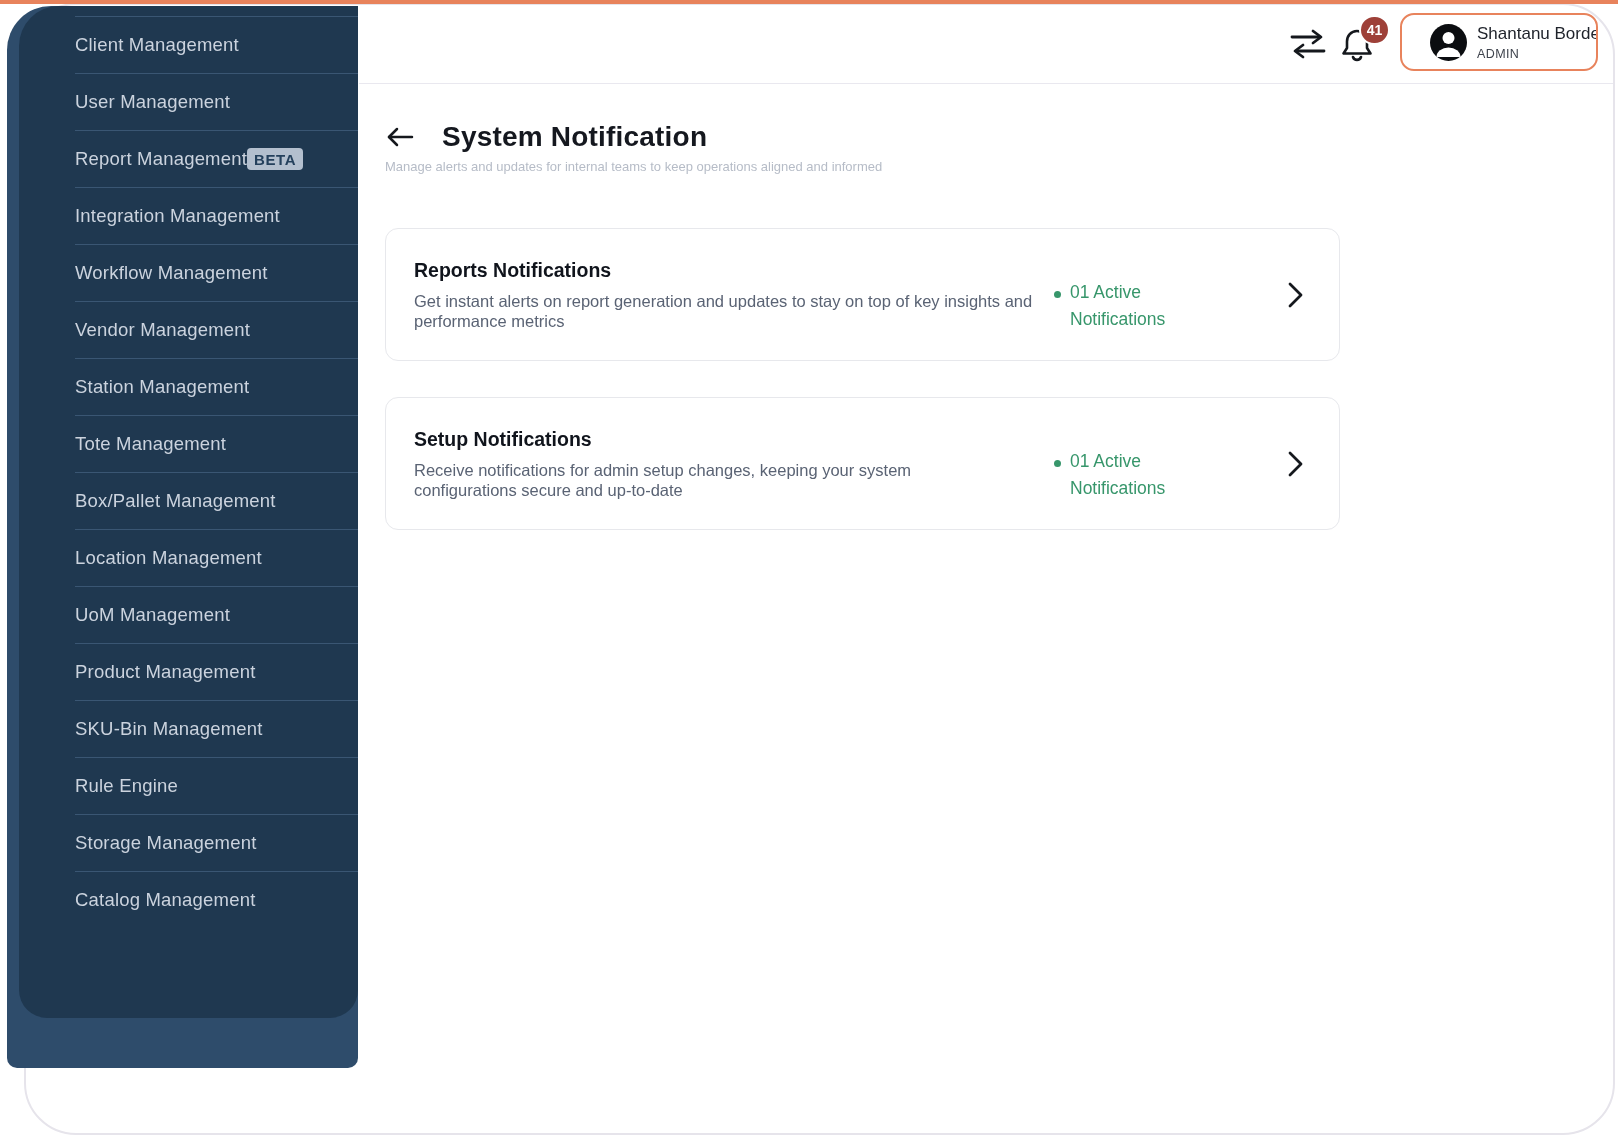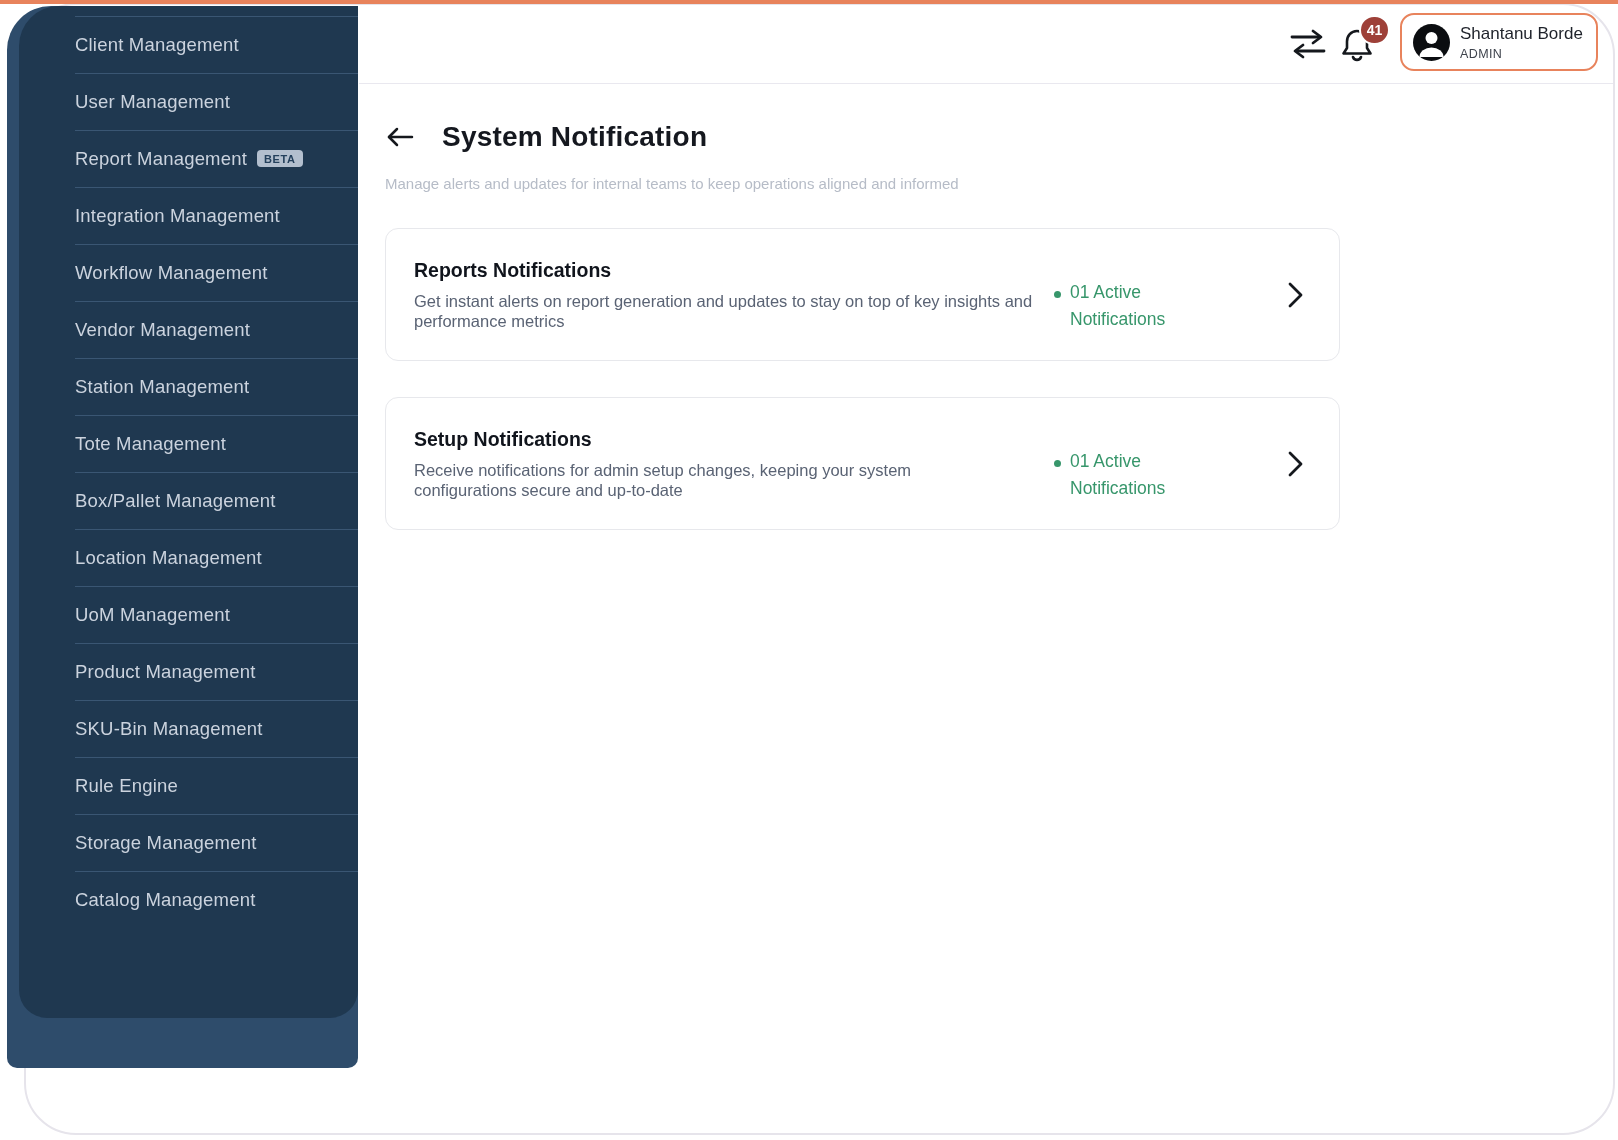--- a/index.html
+++ b/index.html
@@ -22,41 +22,41 @@
   
   .sidebar-outer{position:absolute;left:7px;top:6px;width:351px;height:1062px;
     background:var(--sb-outer);border-radius:44px 0 10px 10px;z-index:3;}
   .sidebar-inner{position:absolute;left:12px;top:0;width:339px;height:1012px;
     background:var(--sb-inner);border-radius:40px 0 28px 28px;overflow:hidden;}
   .menu{padding-top:10px;}
   .menu-item{position:relative;height:57px;display:flex;align-items:center;
     padding-left:56px;font-size:18.5px;letter-spacing:.2px;color:var(--sb-text);cursor:pointer;}
   .menu-item::after{content:"";position:absolute;top:0;left:56px;right:0;height:1px;background:var(--divider);}
   .menu-item.active{color:var(--gold);}
-  .beta{display:inline-block;margin-left:10px;padding:3px 7px 2px;border-radius:4px;
-    background:#B3BFCE;color:#24405C;font-size:11px;font-weight:bold;letter-spacing:.6px;}
+  .beta{display:inline-block;padding:3px 7px 2px;border-radius:4px;
+    background:#B3BFCE;color:#24405C;font-size:15px;font-weight:bold;letter-spacing:.6px;}
   
   .main-header{position:absolute;left:359px;top:6px;width:1254px;height:78px;
     border-bottom:1px solid var(--line);z-index:2;}
   .swap-btn{position:absolute;left:1288px;top:28px;width:40px;height:32px;cursor:pointer;z-index:4;}
   .bell-btn{position:absolute;left:1340px;top:27px;width:34px;height:36px;cursor:pointer;z-index:4;}
   .count-badge{position:absolute;left:1359px;top:15px;min-width:31px;height:30px;border-radius:16px;
     background:var(--badge-red);border:2px solid #fff;color:#fff;font-size:14px;font-weight:bold;
     display:flex;align-items:center;justify-content:center;z-index:5;}
   .user-chip{position:absolute;left:1400px;top:13px;width:198px;height:58px;background:#fff;
     border:2.5px solid var(--accent);border-radius:14px;display:flex;align-items:center;
-    padding-left:11px;cursor:pointer;z-index:4;overflow:hidden;}
+    padding-left:28px;cursor:pointer;z-index:4;overflow:hidden;}
   .user-meta{margin-left:10px;display:flex;flex-direction:column;}
   .user-name{font-size:17px;font-weight:500;color:#1E222A;white-space:nowrap;}
   .user-role{font-size:12.5px;color:#3E434C;letter-spacing:.4px;margin-top:3px;}
   
   .title-row{position:absolute;left:386px;top:120px;display:flex;align-items:center;z-index:2;}
   .back-btn{width:28px;height:34px;display:flex;align-items:center;cursor:pointer;}
   .page-title{margin-left:28px;font-size:28px;font-weight:bold;color:var(--title);letter-spacing:.2px;}
-  .page-subtitle{position:absolute;left:385px;top:159px;font-size:15px;color:var(--subtitle);z-index:2;margin-top:16px;}
+  .page-subtitle{position:absolute;left:385px;top:159px;font-size:13px;color:var(--subtitle);z-index:2;}
   .cards{position:absolute;left:385px;top:228px;width:955px;display:flex;flex-direction:column;gap:36px;z-index:2;justify-content:space-between;}
   .card{min-height:133px;background:#fff;border:1px solid var(--card-border);border-radius:13px;
     display:flex;align-items:center;padding:26px 36px 26px 28px;cursor:pointer;}
   .card-left{max-width:660px;}
   .card-title{font-size:19.5px;font-weight:bold;color:#10141C;}
   .card-desc{margin-top:9px;font-size:16.5px;line-height:20px;color:var(--desc);max-width:648px;}
   .card:nth-child(2) .card-desc{max-width:548px;}
   .card-status{margin-left:auto;display:flex;align-items:center;width:138px;flex-shrink:0;}
   .status-dot{width:7px;height:7px;border-radius:50%;background:var(--green);margin-right:9px;flex-shrink:0;}
   .status-text{color:var(--green);font-size:17.5px;line-height:27px;width:120px;margin-top:22px;}

